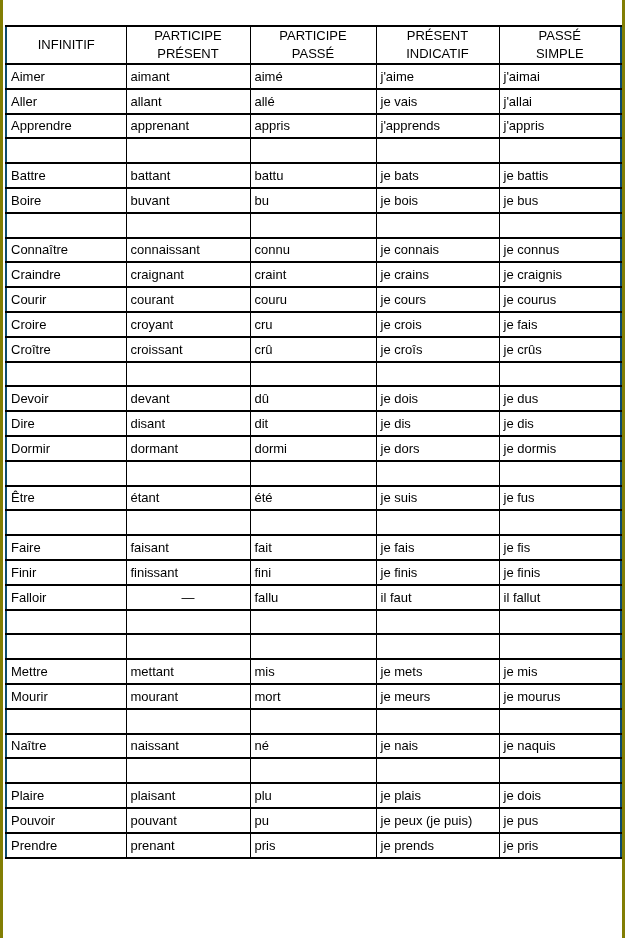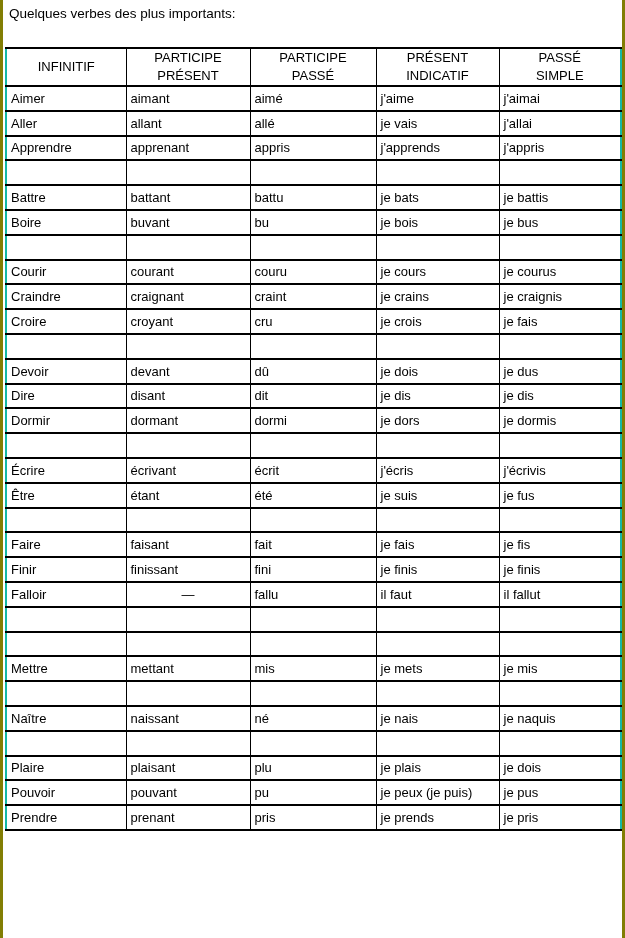--- a/index.html
+++ b/index.html
@@ -26,21 +26,21 @@
     font-size: 13.5px;
     line-height: 16px;
     margin: 6px 0 0 6px;
     color: #000000;
   }
   table.vtable {
     border-collapse: collapse;
     table-layout: fixed;
     width: 615px;
     margin: 25px 0 0 2px;
-    border: 2px solid #14b8a6;
+    border: 2px solid #0c4a6e;
   }
   table.vtable th,
   table.vtable td {
     border: 1px solid #000000;
     border-top-width: 2px;
     border-bottom-width: 2px;
     font-size: 13px;
     font-weight: normal;
     color: #000000;
     overflow: hidden;
@@ -62,21 +62,20 @@
   }
   table.vtable td.center {
     text-align: center;
     padding: 0;
   }
 </style>
 </head>
 <body>
 
 <div class="page">
-  <div class="title">Quelques verbes des plus importants:</div>
 
   <table class="vtable">
     <colgroup>
       <col style="width:120px">
       <col style="width:124px">
       <col style="width:126px">
       <col style="width:123px">
       <col style="width:122px">
     </colgroup>
     <thead>
@@ -136,41 +135,55 @@
           <td>je bus</td>
         </tr>
         <tr>
           <td></td>
           <td></td>
           <td></td>
           <td></td>
           <td></td>
         </tr>
         <tr>
+          <td>Connaître</td>
+          <td>connaissant</td>
+          <td>connu</td>
+          <td>je connais</td>
+          <td>je connus</td>
+        </tr>
+        <tr>
+          <td>Craindre</td>
+          <td>craignant</td>
+          <td>craint</td>
+          <td>je crains</td>
+          <td>je craignis</td>
+        </tr>
+        <tr>
           <td>Courir</td>
           <td>courant</td>
           <td>couru</td>
           <td>je cours</td>
           <td>je courus</td>
         </tr>
         <tr>
-          <td>Craindre</td>
-          <td>craignant</td>
-          <td>craint</td>
-          <td>je crains</td>
-          <td>je craignis</td>
-        </tr>
-        <tr>
           <td>Croire</td>
           <td>croyant</td>
           <td>cru</td>
           <td>je crois</td>
           <td>je fais</td>
         </tr>
         <tr>
+          <td>Croître</td>
+          <td>croissant</td>
+          <td>crû</td>
+          <td>je croîs</td>
+          <td>je crûs</td>
+        </tr>
+        <tr>
           <td></td>
           <td></td>
           <td></td>
           <td></td>
           <td></td>
         </tr>
         <tr>
           <td>Devoir</td>
           <td>devant</td>
           <td>dû</td>
@@ -192,27 +205,20 @@
           <td>je dormis</td>
         </tr>
         <tr>
           <td></td>
           <td></td>
           <td></td>
           <td></td>
           <td></td>
         </tr>
         <tr>
-          <td>Écrire</td>
-          <td>écrivant</td>
-          <td>écrit</td>
-          <td>j'écris</td>
-          <td>j'écrivis</td>
-        </tr>
-        <tr>
           <td>Être</td>
           <td>étant</td>
           <td>été</td>
           <td>je suis</td>
           <td>je fus</td>
         </tr>
         <tr>
           <td></td>
           <td></td>
           <td></td>
@@ -255,20 +261,27 @@
           <td></td>
         </tr>
         <tr>
           <td>Mettre</td>
           <td>mettant</td>
           <td>mis</td>
           <td>je mets</td>
           <td>je mis</td>
         </tr>
         <tr>
+          <td>Mourir</td>
+          <td>mourant</td>
+          <td>mort</td>
+          <td>je meurs</td>
+          <td>je mourus</td>
+        </tr>
+        <tr>
           <td></td>
           <td></td>
           <td></td>
           <td></td>
           <td></td>
         </tr>
         <tr>
           <td>Naître</td>
           <td>naissant</td>
           <td>né</td>

